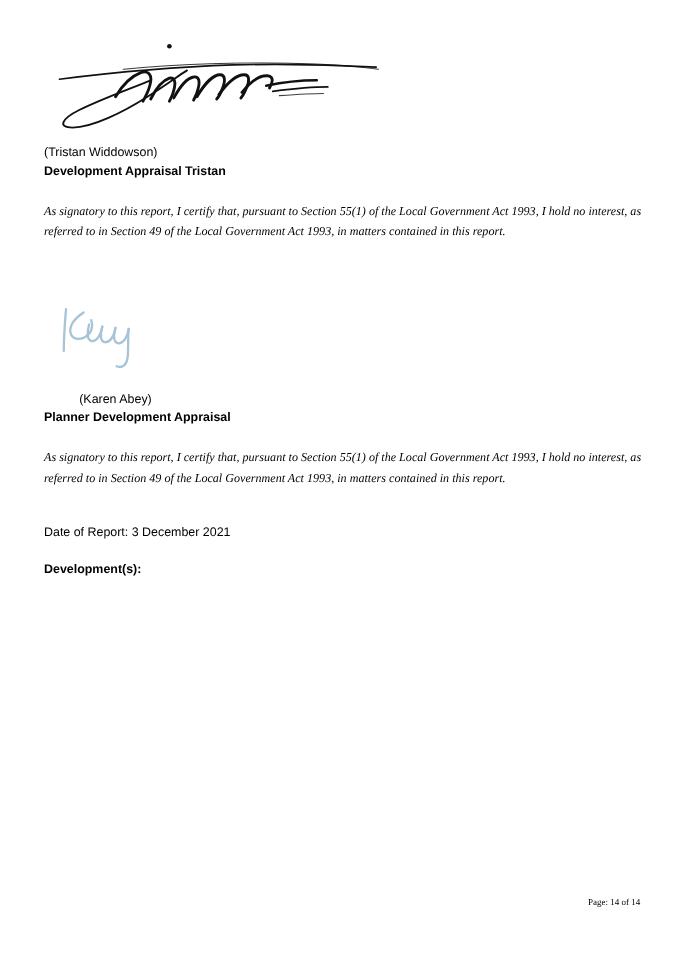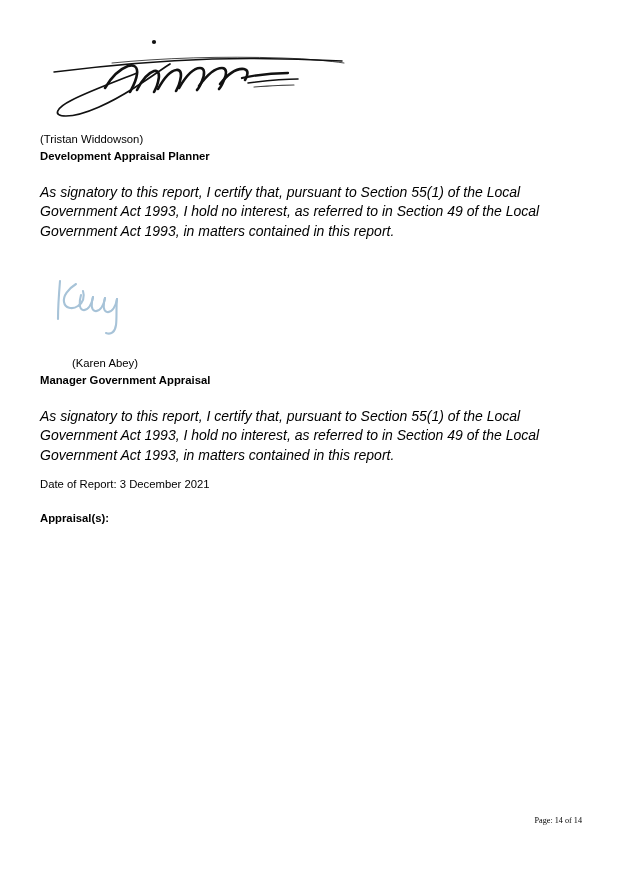--- a/index.html
+++ b/index.html
@@ -39,25 +39,26 @@
     line-height: 16.2px;
     color: #000;
     white-space: nowrap;
   }
   .txt.bold { font-weight: bold; }
 
   .para {
     position: absolute;
     left: 40px;
     width: 545px;
-    font-size: 14px;
+    font-size: 11px;
     line-height: 19.4px;
     font-style: italic;
     color: #000;
     text-align: left;
+    font-family: Liberation Serif, serif;
   }
 
   .footer {
     position: absolute;
     right: 40px;
     font-size: 8.2px;
     color: #000;
     white-space: nowrap;
     font-family: Liberation Serif, serif;
   }
@@ -98,21 +99,21 @@
         <path d="M200 50 C 214 47, 230 45, 246 45" stroke-width="2.3"></path>
         <path d="M206 55 C 222 53, 240 51, 256 51" stroke-width="1.6"></path>
         <path d="M212 59 C 226 58, 240 57, 252 57" stroke-width="1.1" opacity="0.8"></path>
 
         <path d="M95 45 C 78 52, 50 62, 30 72 C 14 80, 10 88, 24 88 C 42 88, 70 74, 92 60 C 108 50, 120 41, 128 36" stroke-width="1.7"></path>
       </g>
     </svg>
   </div>
 
   <div class="txt" id="name-1">(Tristan Widdowson)</div>
-  <div class="txt bold" id="title-1">Development Appraisal Planner</div>
+  <div class="txt bold" id="title-1">Development Appraisal Tristan</div>
   <div class="para" id="cert-1">As signatory to this report, I certify that, pursuant to Section 55(1) of the Local Government Act 1993, I hold no interest, as referred to in Section 49 of the Local Government Act 1993, in matters contained in this report.</div>
 
   <div class="sig-wrap sig-2">
     <svg viewBox="0 0 110 62" xmlns="http://www.w3.org/2000/svg" aria-hidden="true">
       <g fill="none" stroke="#a7c3d8" stroke-width="2.1" stroke-linecap="round" stroke-linejoin="round">
 
         <path d="M8 6 C 7 18, 6 30, 6 44"></path>
 
         <path d="M24 9 C 16 14, 11 21, 12 27 C 13 33, 20 35, 26 31 C 31 28, 33 22, 31 16"></path>
 
@@ -121,21 +122,21 @@
         <path d="M41 22 C 39 29, 39 35, 43 36 C 48 37, 52 30, 53 23"></path>
 
         <path d="M53 23 C 51 30, 51 36, 55 37 C 60 38, 64 31, 65 24"></path>
 
         <path d="M65 24 C 64 33, 65 42, 64 50 C 63 57, 59 60, 54 58"></path>
       </g>
     </svg>
   </div>
 
   <div class="txt" id="name-2">(Karen Abey)</div>
-  <div class="txt bold" id="title-2">Manager Government Appraisal</div>
+  <div class="txt bold" id="title-2">Planner Development Appraisal</div>
   <div class="para" id="cert-2">As signatory to this report, I certify that, pursuant to Section 55(1) of the Local Government Act 1993, I hold no interest, as referred to in Section 49 of the Local Government Act 1993, in matters contained in this report.</div>
 
   <div class="txt" id="date-line">Date of Report: 3 December 2021</div>
-  <div class="txt bold" id="attach-head">Appraisal(s):</div>
+  <div class="txt bold" id="attach-head">Development(s):</div>
 
   <div class="footer" id="page-footer">Page: 14 of 14</div>
 
 </div>
 
 </body></html>

